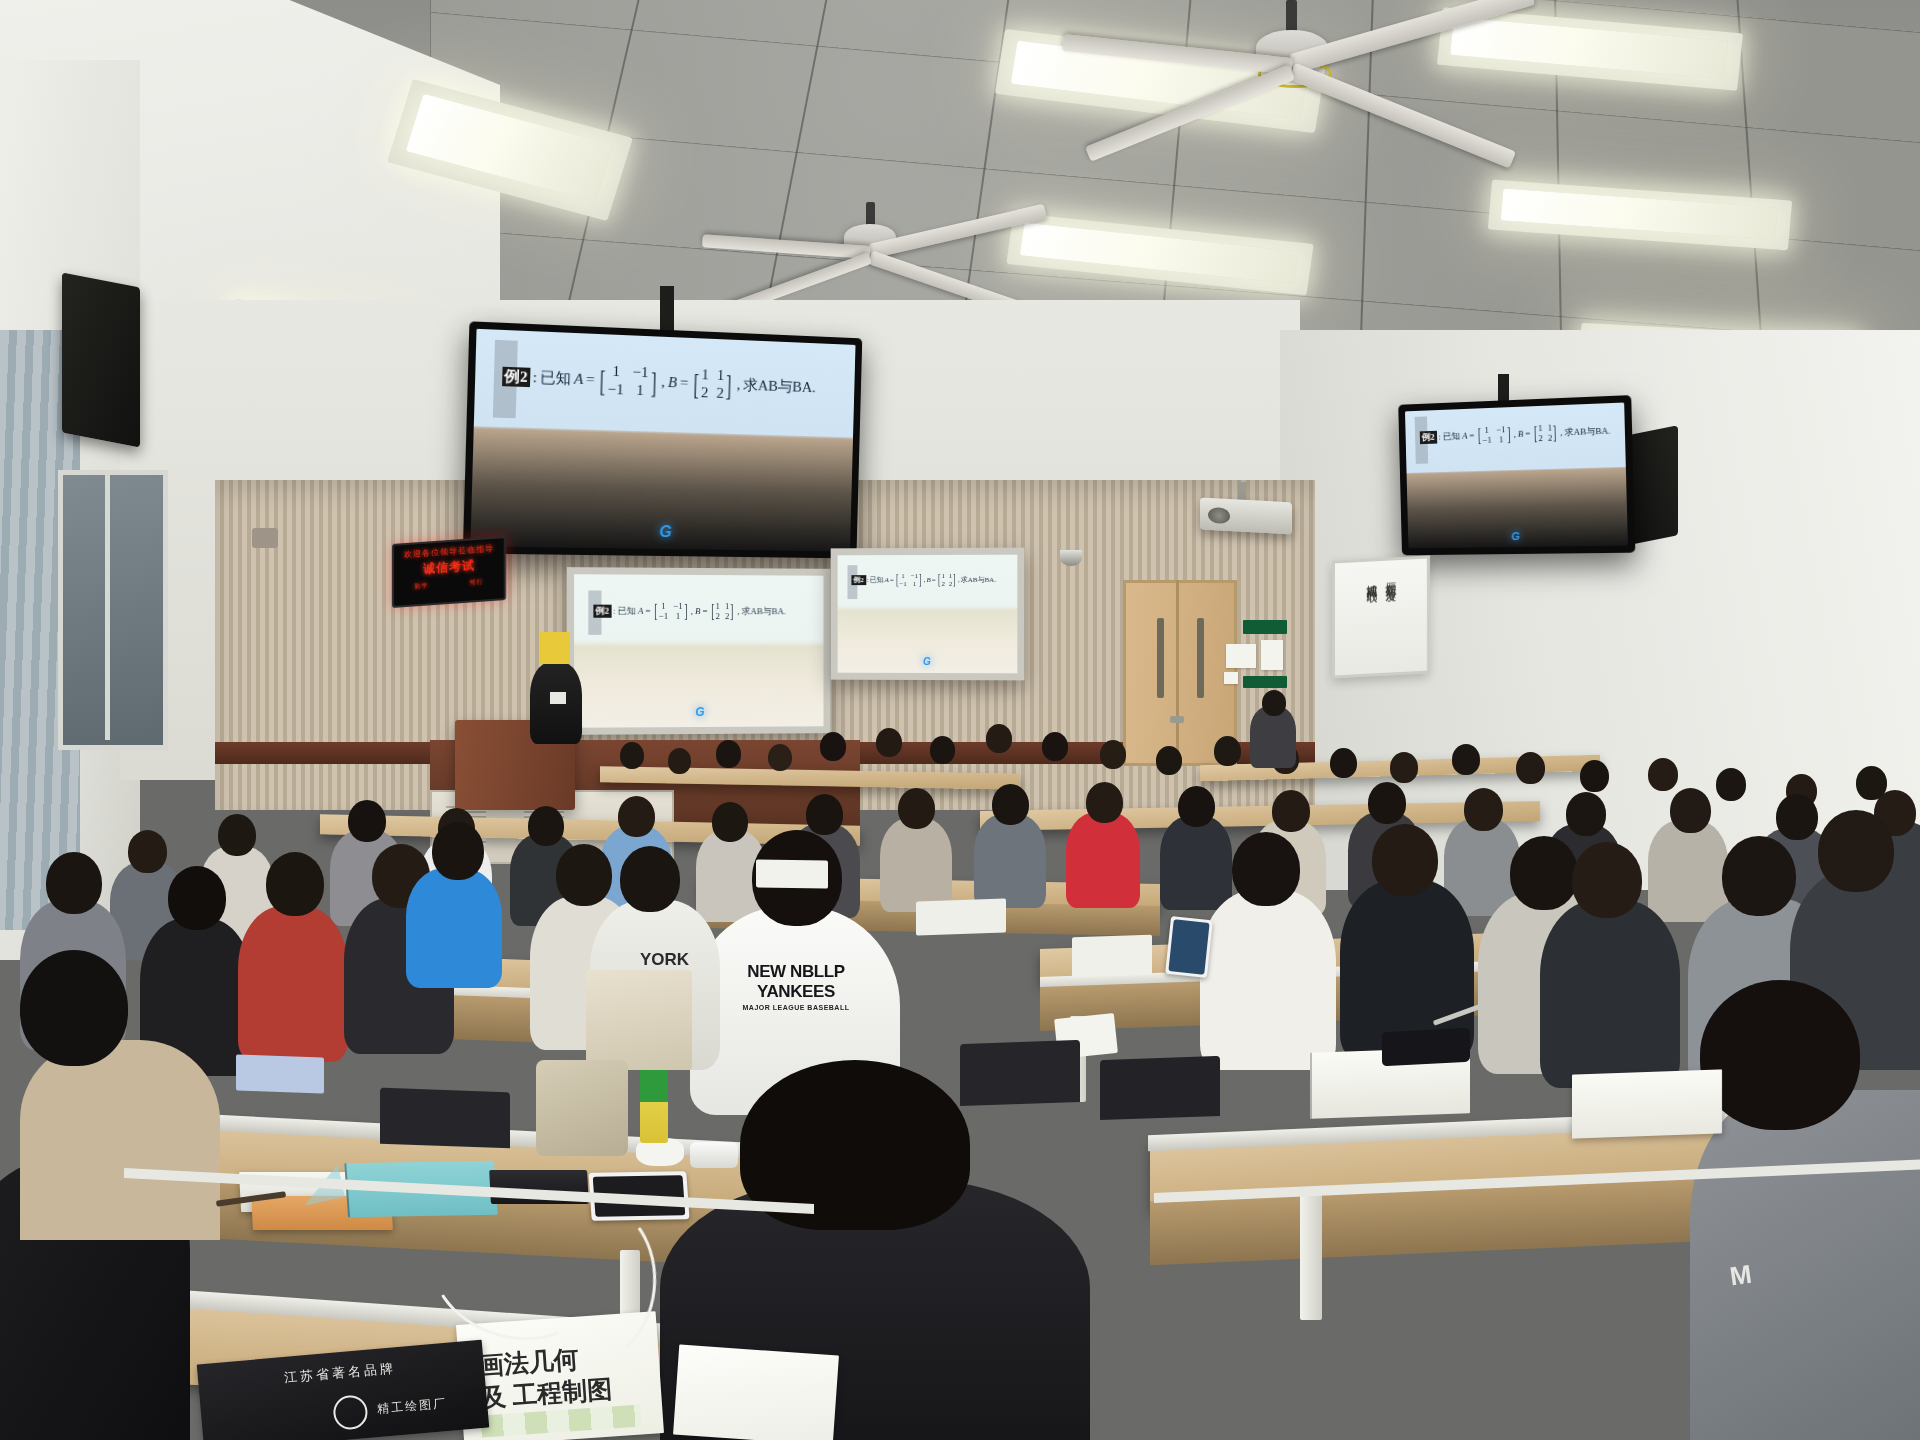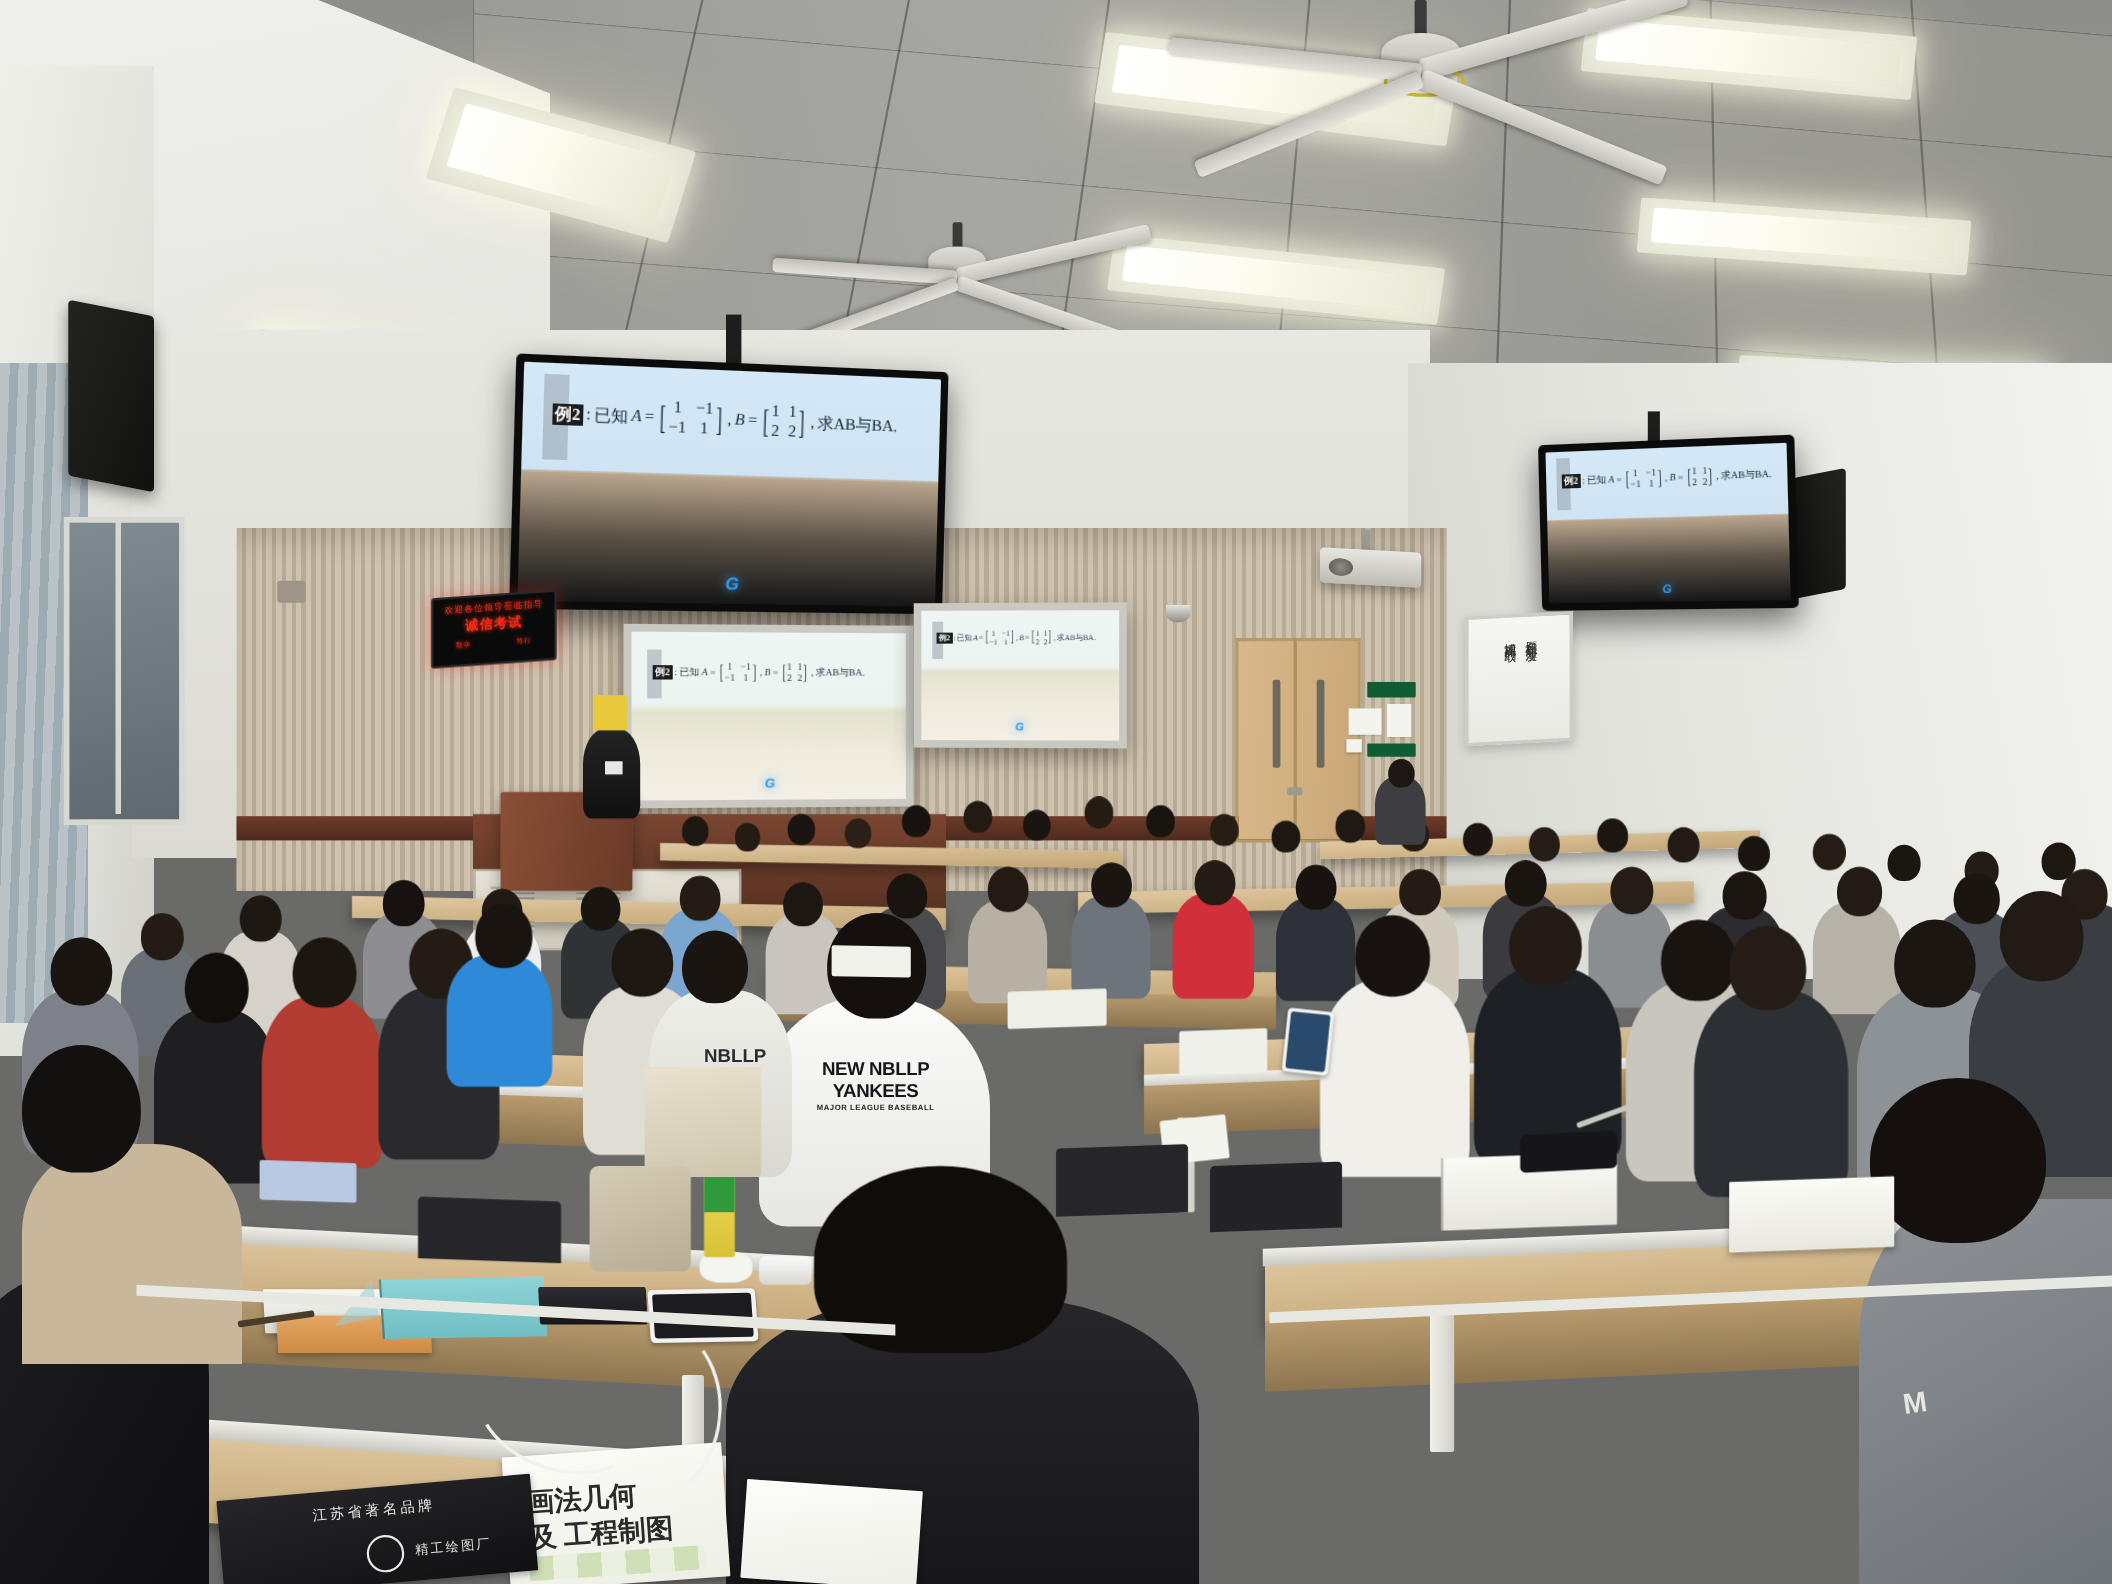--- a/index.html
+++ b/index.html
@@ -684,21 +684,21 @@
     <div class="body abs" style="left:690px;top:905px;width:210px;height:210px;background:linear-gradient(180deg,#fbfbf9,#e6e6e2);border-radius:48% 48% 12% 12%;"></div>
     <div class="head abs" style="left:752px;top:830px;width:90px;height:96px;background:#15100d;"></div>
     <div class="abs" style="left:718px;top:962px;width:156px;text-align:center;">
       <div style="font-size:17px;font-weight:bold;color:#15151a;letter-spacing:-0.4px;">NEW NBLLP YANKEES</div>
       <div style="font-size:7px;font-weight:bold;color:#232329;letter-spacing:.5px;margin-top:2px;">MAJOR LEAGUE BASEBALL</div>
     </div>
 
     <div class="body abs" style="left:590px;top:900px;width:130px;height:170px;background:linear-gradient(180deg,#efefe9,#d9d9d2);"></div>
     <div class="head abs" style="left:620px;top:846px;width:60px;height:66px;background:#1b1511;"></div>
     <div class="abs" style="left:640px;top:950px;text-align:left;">
-      <div style="font-size:17px;font-weight:bold;color:#2a2a2f;">NBLLP</div>
+      <div style="font-size:17px;font-weight:bold;color:#2a2a2f;">YORK</div>
       <div style="font-size:14px;color:#4a4a4f;margin-top:-2px;">newbai</div>
     </div>
 
     <div class="body abs" style="left:1200px;top:890px;width:136px;height:180px;background:#f0efea;"></div>
     <div class="head abs" style="left:1232px;top:832px;width:68px;height:74px;background:#181310;"></div>
 
     <div class="body abs" style="left:1340px;top:880px;width:134px;height:180px;background:#1d2024;"></div>
     <div class="head abs" style="left:1372px;top:824px;width:66px;height:72px;background:#231b14;"></div>
 
     <div class="body abs" style="left:1478px;top:892px;width:136px;height:182px;background:#c9c6bd;"></div>

